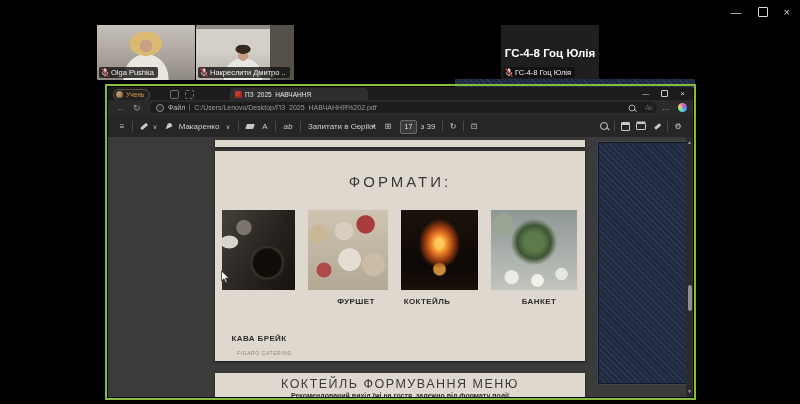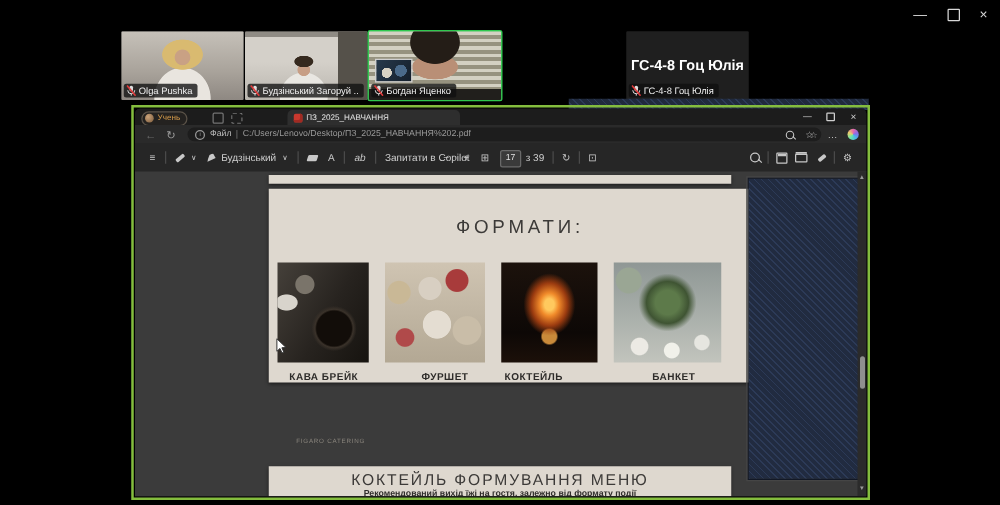--- a/index.html
+++ b/index.html
@@ -99,21 +99,21 @@
   .pagebox{position:absolute;left:292px;top:4.5px;width:15px;height:12px;border:1px solid #6a6a6a;
       border-radius:2px;background:#3a3a3a;color:#e5e5e5;font-size:7px;display:flex;align-items:center;justify-content:center;}
   .i-search{position:relative;width:6px;height:6px;border:1.2px solid #c8c8c8;border-radius:50%;}
   .i-search::after{content:"";position:absolute;left:4.5px;top:5px;width:3.5px;height:1.2px;background:#c8c8c8;transform:rotate(45deg);}
   .i-save{width:7px;height:7px;border:1px solid #c8c8c8;border-radius:1px;box-shadow:inset 0 2px 0 #c8c8c8;}
   .i-print{width:8px;height:5px;border:1px solid #c8c8c8;border-radius:1px;box-shadow:0 -2px 0 -0.5px #c8c8c8;}
 
   .pdfview{position:absolute;top:50px;left:0;right:0;height:260px;background:#3b3b3b;overflow:hidden;}
   .page{position:absolute;left:107px;width:370px;background:#ded8cf;box-shadow:0 1px 3px rgba(0,0,0,.55);}
   .p16{top:3px;height:7px;}
-  .p17{top:14px;height:155px;padding-left:32px;}
+  .p17{top:14px;height:210px;}
   .p18{top:236px;height:24px;overflow:hidden;}
   .s-title{position:absolute;left:0;right:0;text-align:center;color:#3c3a38;letter-spacing:3px;font-size:15px;}
   .photos{position:absolute;top:59px;left:7px;display:flex;gap:13px;}
   .photo{height:80px;}
   .ph1{width:73px;background:
       radial-gradient(circle at 62% 66%, #120d09 0 20%, #3a322a 22%, transparent 26%),
       radial-gradient(circle at 30% 22%, #7a746a 0 9%, transparent 10%),
       radial-gradient(ellipse at 10% 40%, #d8d4cc 0 9%, transparent 10%),
       linear-gradient(120deg,#45403a 0%,#27231f 55%,#16130f 100%);}
   .ph2{width:80px;background:
@@ -177,37 +177,24 @@
 
   <div class="abs tile" style="left:196px;width:98px;">
     <div class="art a2"></div>
     <div class="nametag">
       <svg width="8" height="9" viewBox="0 0 8 9">
           <rect x="2.6" y="0.5" width="2.8" height="4.5" rx="1.3" fill="#ddd"></rect>
           <path d="M1.2 4.2 a2.8 2.8 0 0 0 5.6 0" stroke="#ddd" fill="none" stroke-width="0.8"></path>
           <line x1="4" y1="7" x2="4" y2="8.5" stroke="#ddd" stroke-width="0.8"></line>
           <line x1="0.6" y1="0.4" x2="7.4" y2="8.6" stroke="#e03b3b" stroke-width="1.3"></line>
         </svg>
-      <span>Будзінський Загоруй ..</span>
-    </div>
-  </div>
-
-  <div class="abs tile active" style="left:295px;width:106px;">
-    <div class="art a3"></div>
-    <div class="inset"></div>
-    <div class="nametag">
-      <svg width="8" height="9" viewBox="0 0 8 9">
-          <rect x="2.6" y="0.5" width="2.8" height="4.5" rx="1.3" fill="#ddd"></rect>
-          <path d="M1.2 4.2 a2.8 2.8 0 0 0 5.6 0" stroke="#ddd" fill="none" stroke-width="0.8"></path>
-          <line x1="4" y1="7" x2="4" y2="8.5" stroke="#ddd" stroke-width="0.8"></line>
-          <line x1="0.6" y1="0.4" x2="7.4" y2="8.6" stroke="#e03b3b" stroke-width="1.3"></line>
-        </svg>
-      <span>Богдан Яценко</span>
-    </div>
-  </div>
+      <span>Накреслити Дмитро ..</span>
+    </div>
+  </div>
+
 
 
   <div class="abs tile" style="left:501px;width:98px;">
     <div class="bigname">ГС-4-8 Гоц Юлія</div>
     <div class="nametag">
       <svg width="8" height="9" viewBox="0 0 8 9">
           <rect x="2.6" y="0.5" width="2.8" height="4.5" rx="1.3" fill="#ddd"></rect>
           <path d="M1.2 4.2 a2.8 2.8 0 0 0 5.6 0" stroke="#ddd" fill="none" stroke-width="0.8"></path>
           <line x1="4" y1="7" x2="4" y2="8.5" stroke="#ddd" stroke-width="0.8"></line>
           <line x1="0.6" y1="0.4" x2="7.4" y2="8.6" stroke="#e03b3b" stroke-width="1.3"></line>
@@ -263,21 +250,21 @@
     <div class="pdfbar">
       <span class="it" style="left:8px;width:12px;">≡</span>
       <span class="tdiv" style="left:24px;"></span>
       <span class="it" style="left:30px;width:12px;">
           <span class="i-pen"></span>
         </span>
       <span class="it" style="left:43px;width:8px;font-size:6px;">∨</span>
       <span class="it" style="left:56px;width:10px;">
           <span class="i-marker"></span>
         </span>
-      <span class="it lbl" style="left:68px;width:46px;">Будзінський</span>
+      <span class="it lbl" style="left:68px;width:46px;">Макаренко</span>
       <span class="it" style="left:116px;width:8px;font-size:6px;">∨</span>
       <span class="tdiv" style="left:130px;"></span>
       <span class="it" style="left:136px;width:12px;">
           <span class="i-eraser"></span>
         </span>
       <span class="it" style="left:152px;width:10px;">A</span>
       <span class="tdiv" style="left:167px;"></span>
       <span class="it" style="left:173px;width:14px;font-style:italic;">ab</span>
       <span class="tdiv" style="left:192px;"></span>
       <span class="it lbl" style="left:200px;width:70px;justify-content:flex-start;">Запитати в Copilot</span>
@@ -313,21 +300,21 @@
       <div class="page p16"></div>
 
       <div class="page p17">
         <div class="s-title" style="top:22px;">ФОРМАТИ:</div>
         <div class="photos">
           <div class="photo ph1"></div>
           <div class="photo ph2"></div>
           <div class="photo ph3"></div>
           <div class="photo ph4"></div>
         </div>
-        <span class="f-label" style="left:44px;">КАВА БРЕЙК</span>
+        <span class="f-label" style="left:44px;margin-top:37px;">КАВА БРЕЙК</span>
         <span class="f-label" style="left:141px;">ФУРШЕТ</span>
         <span class="f-label" style="left:212px;">КОКТЕЙЛЬ</span>
         <span class="f-label" style="left:324px;">БАНКЕТ</span>
         <span class="s-footer">FIGARO CATERING</span>
       </div>
 
       <div class="page p18">
         <div class="s-title">КОКТЕЙЛЬ ФОРМУВАННЯ МЕНЮ</div>
         <div class="s-sub">Рекомендований вихід їжі на гостя, залежно від формату події</div>
       </div>

